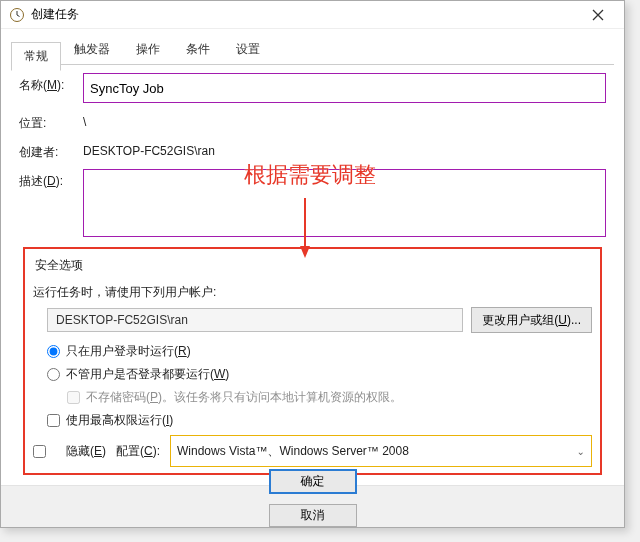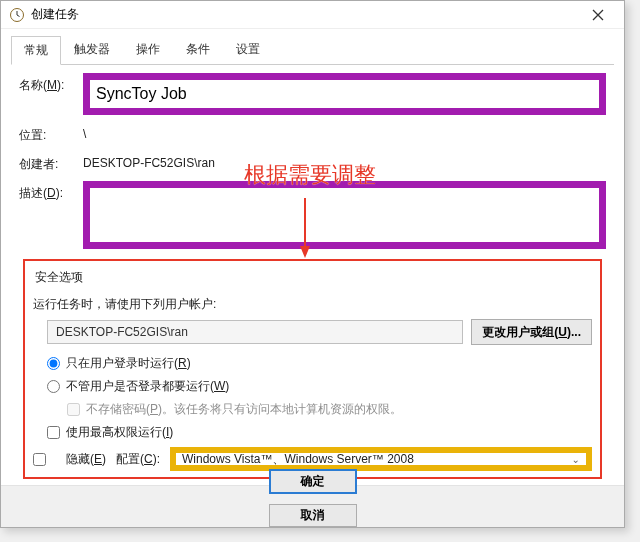--- a/index.html
+++ b/index.html
@@ -4,41 +4,41 @@
   <style>
     * { margin:0; padding:0; box-sizing:border-box; font-family:"Microsoft YaHei","Segoe UI",sans-serif; }
     body { width:640px; height:542px; background:#f0f0f0; position:relative; overflow:hidden; }
     .window { width:625px; height:528px; background:#fff; border:1px solid #aaa; box-shadow:4px 4px 8px rgba(0,0,0,.15); position:relative; }
     .titlebar { height:28px; display:flex; align-items:center; padding:0 4px; background:#fff; border-bottom:1px solid #eee; font-size:12px; }
     .titlebar .ico { width:16px; height:16px; margin:0 6px 0 4px; display:inline-block; }
     .titlebar .ttl { flex:1; }
     .titlebar .close { width:44px; height:28px; display:flex; align-items:center; justify-content:center; cursor:pointer; }
     .tabs { display:flex; gap:0; padding:6px 10px 0 10px; font-size:12px; }
     .tab { padding:5px 12px; border:1px solid transparent; cursor:pointer; color:#333; }
-    .tab.active { border:1px solid #ccc; border-bottom:1px solid #fff; background:#fff; position:relative; top:1px; }
+    .tab.active { border:1px solid #ccc; border-bottom:1px solid #fff; background:#fff; position:relative; top:7px; }
     .tabline { border-top:1px solid #ccc; margin:0 10px; }
     .form { padding:8px 18px 0 18px; font-size:12px; color:#222; }
     .row { display:flex; align-items:flex-start; margin-bottom:8px; }
     .row label { width:64px; padding-top:4px; }
     .val { flex:1; padding-top:4px; }
-    .txtinput { flex:1; height:24px; border:7px solid #a21caf; padding:14px 6px; font-size:16px; }
+    .txtinput { flex:1; height:24px; border:1px solid #a21caf; padding:14px 6px; font-size:13px; }
     textarea.txtinput { height:68px; resize:none; }
     .highlight-box { border:2px solid #e73828; padding:6px 8px 6px 8px; margin:10px 4px 0 4px; }
     .group-title { font-size:12px; margin:2px 0 10px 2px; }
     .subtext { margin-left:0; font-size:12px; margin-bottom:6px; }
     .user-row { display:flex; align-items:center; gap:0; margin:0 0 10px 14px; }
     .user-box { flex:1; border:1px solid #bfbfbf; background:#f5f5f5; padding:4px 8px; font-size:12px; color:#333; }
-    .btn { height:26px; padding:2px 10px; background:#e9e9e9; border:1px solid #adadad; font-size:12px; cursor:pointer;font-weight:bold; }
+    .btn { height:26px; padding:2px 10px; background:#e9e9e9; border:1px solid #adadad; font-size:12px; cursor:pointer; }
     .radio-row,.check-row { display:flex; align-items:center; gap:6px; margin:6px 0 6px 14px; font-size:12px; }
     .radio-row input,.check-row input { width:13px; height:13px; }
     .disabled { color:#8f8f8f; }
     .indent { margin-left:34px; }
     .cfg-row { display:flex; align-items:center; gap:10px; margin-top:6px; }
     .cfg-row .chk { display:flex; align-items:center; gap:20px; }
-    .select { flex:1; height:24px; border:6px solid #eab308; background:#fff; padding:2px 6px; font-size:12px; display:flex; align-items:center; justify-content:space-between; cursor:pointer; }
+    .select { flex:1; height:32px; border:1px solid #eab308; background:#fff; padding:2px 6px; font-size:12px; display:flex; align-items:center; justify-content:space-between; cursor:pointer; }
     .select .chev { font-size:10px; color:#666; }
     .footer { position:absolute; left:0; right:0; bottom:0; height:42px; background:#f0f0f0; border-top:1px solid #e3e3e3; display:flex; align-items:center; justify-content:flex-end; gap:10px; padding:0 12px;flex-direction:column; }
     .footer .btn { width:88px; height:26px; }
     .footer .primary { border:2px solid #2b7cd3; }
     .annot { position:absolute; color:#e73828; font-size:22px; font-weight:500; text-shadow:0 0 1px #fff; pointer-events:none; }
     .arrow { position:absolute; pointer-events:none; }
   </style>
 </head>
 <body>
 

